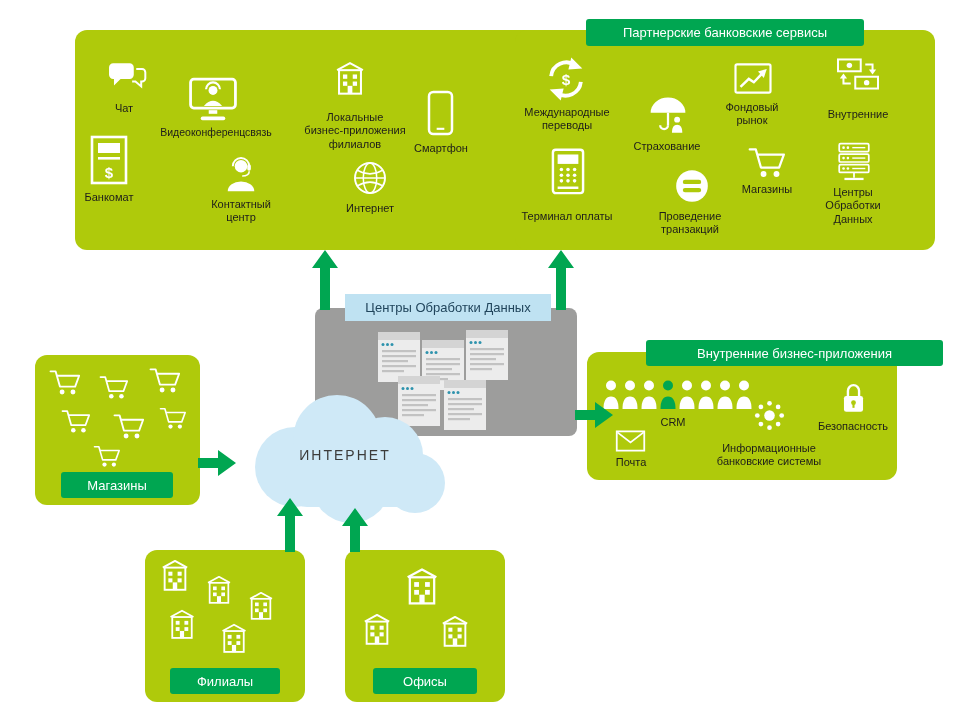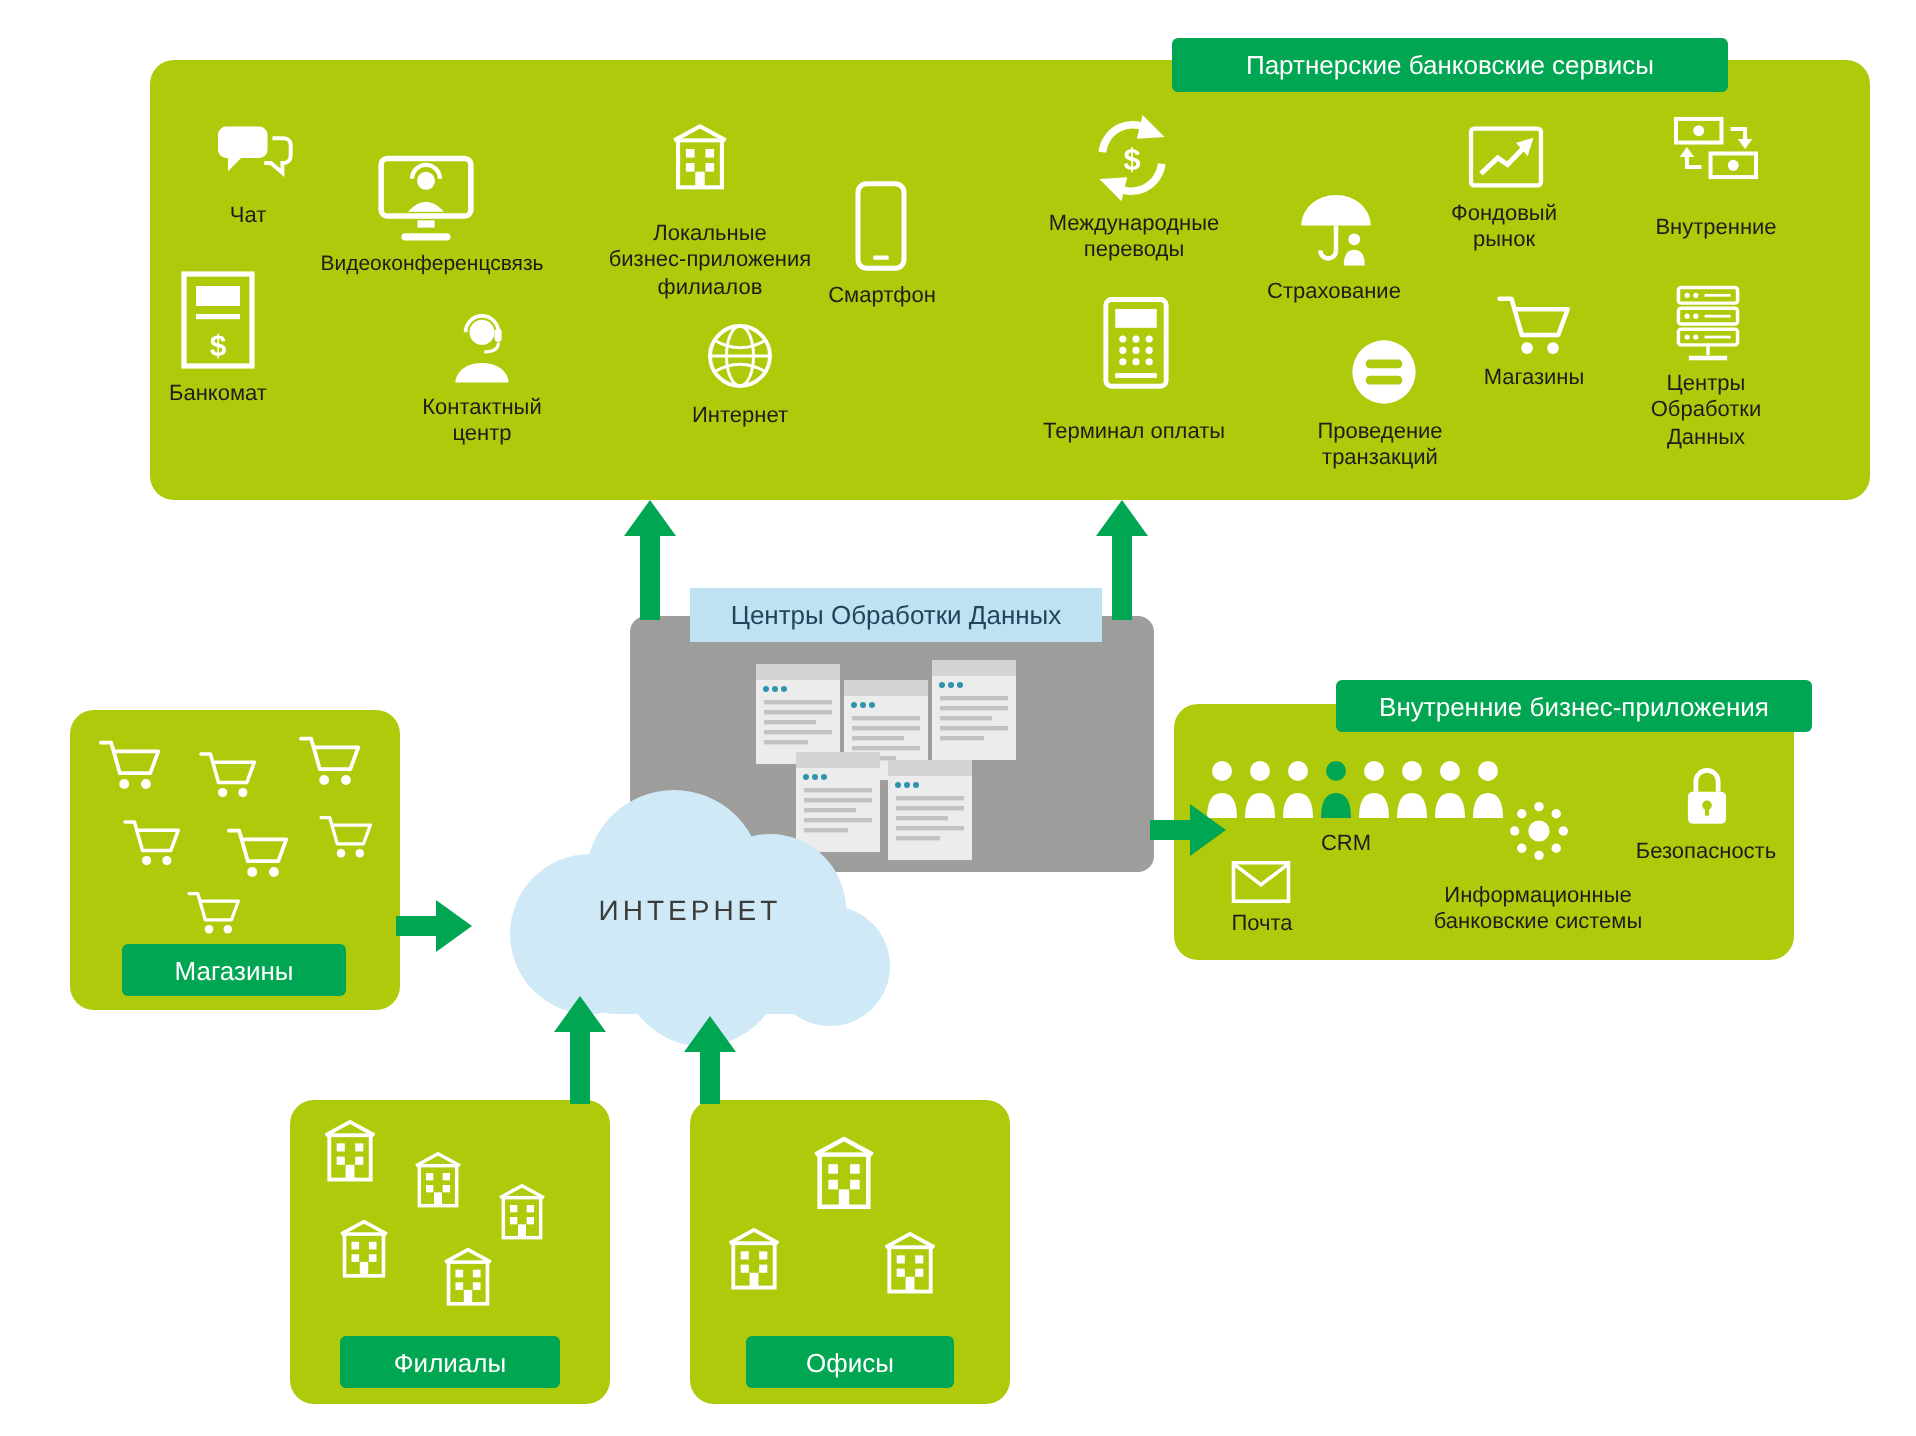--- a/index.html
+++ b/index.html
@@ -320,21 +320,21 @@
         <use href="#i-mail"></use>
       </svg>
     <div class="lbl" style="left:8px;top:104px;width:72px">Почта</div>
 
     <svg class="ic" style="left:163px;top:44px;width:39px;height:39px" viewBox="0 0 48 48">
         <use href="#i-dots"></use>
       </svg>
     <div class="lbl" style="left:100px;top:90px;width:164px">Информационные
 банковские системы</div>
   </div>
-  <div class="badge" style="left:668px;top:340px;width:238px;height:26px">Внутренние бизнес-приложения</div>
+  <div class="badge" style="left:646px;top:340px;width:297px;height:26px">Внутренние бизнес-приложения</div>
 
   <svg style="position:absolute;left:233px;top:383px;width:232px;height:142px" viewBox="0 0 232 142">
     <g fill="var(--cloud)">
       <circle cx="62" cy="84" r="40"></circle>
       <circle cx="104" cy="56" r="44"></circle>
       <circle cx="152" cy="72" r="38"></circle>
       <circle cx="182" cy="100" r="30"></circle>
       <circle cx="118" cy="100" r="40"></circle>
       <rect x="52" y="80" width="142" height="44" rx="22"></rect>
     </g>

